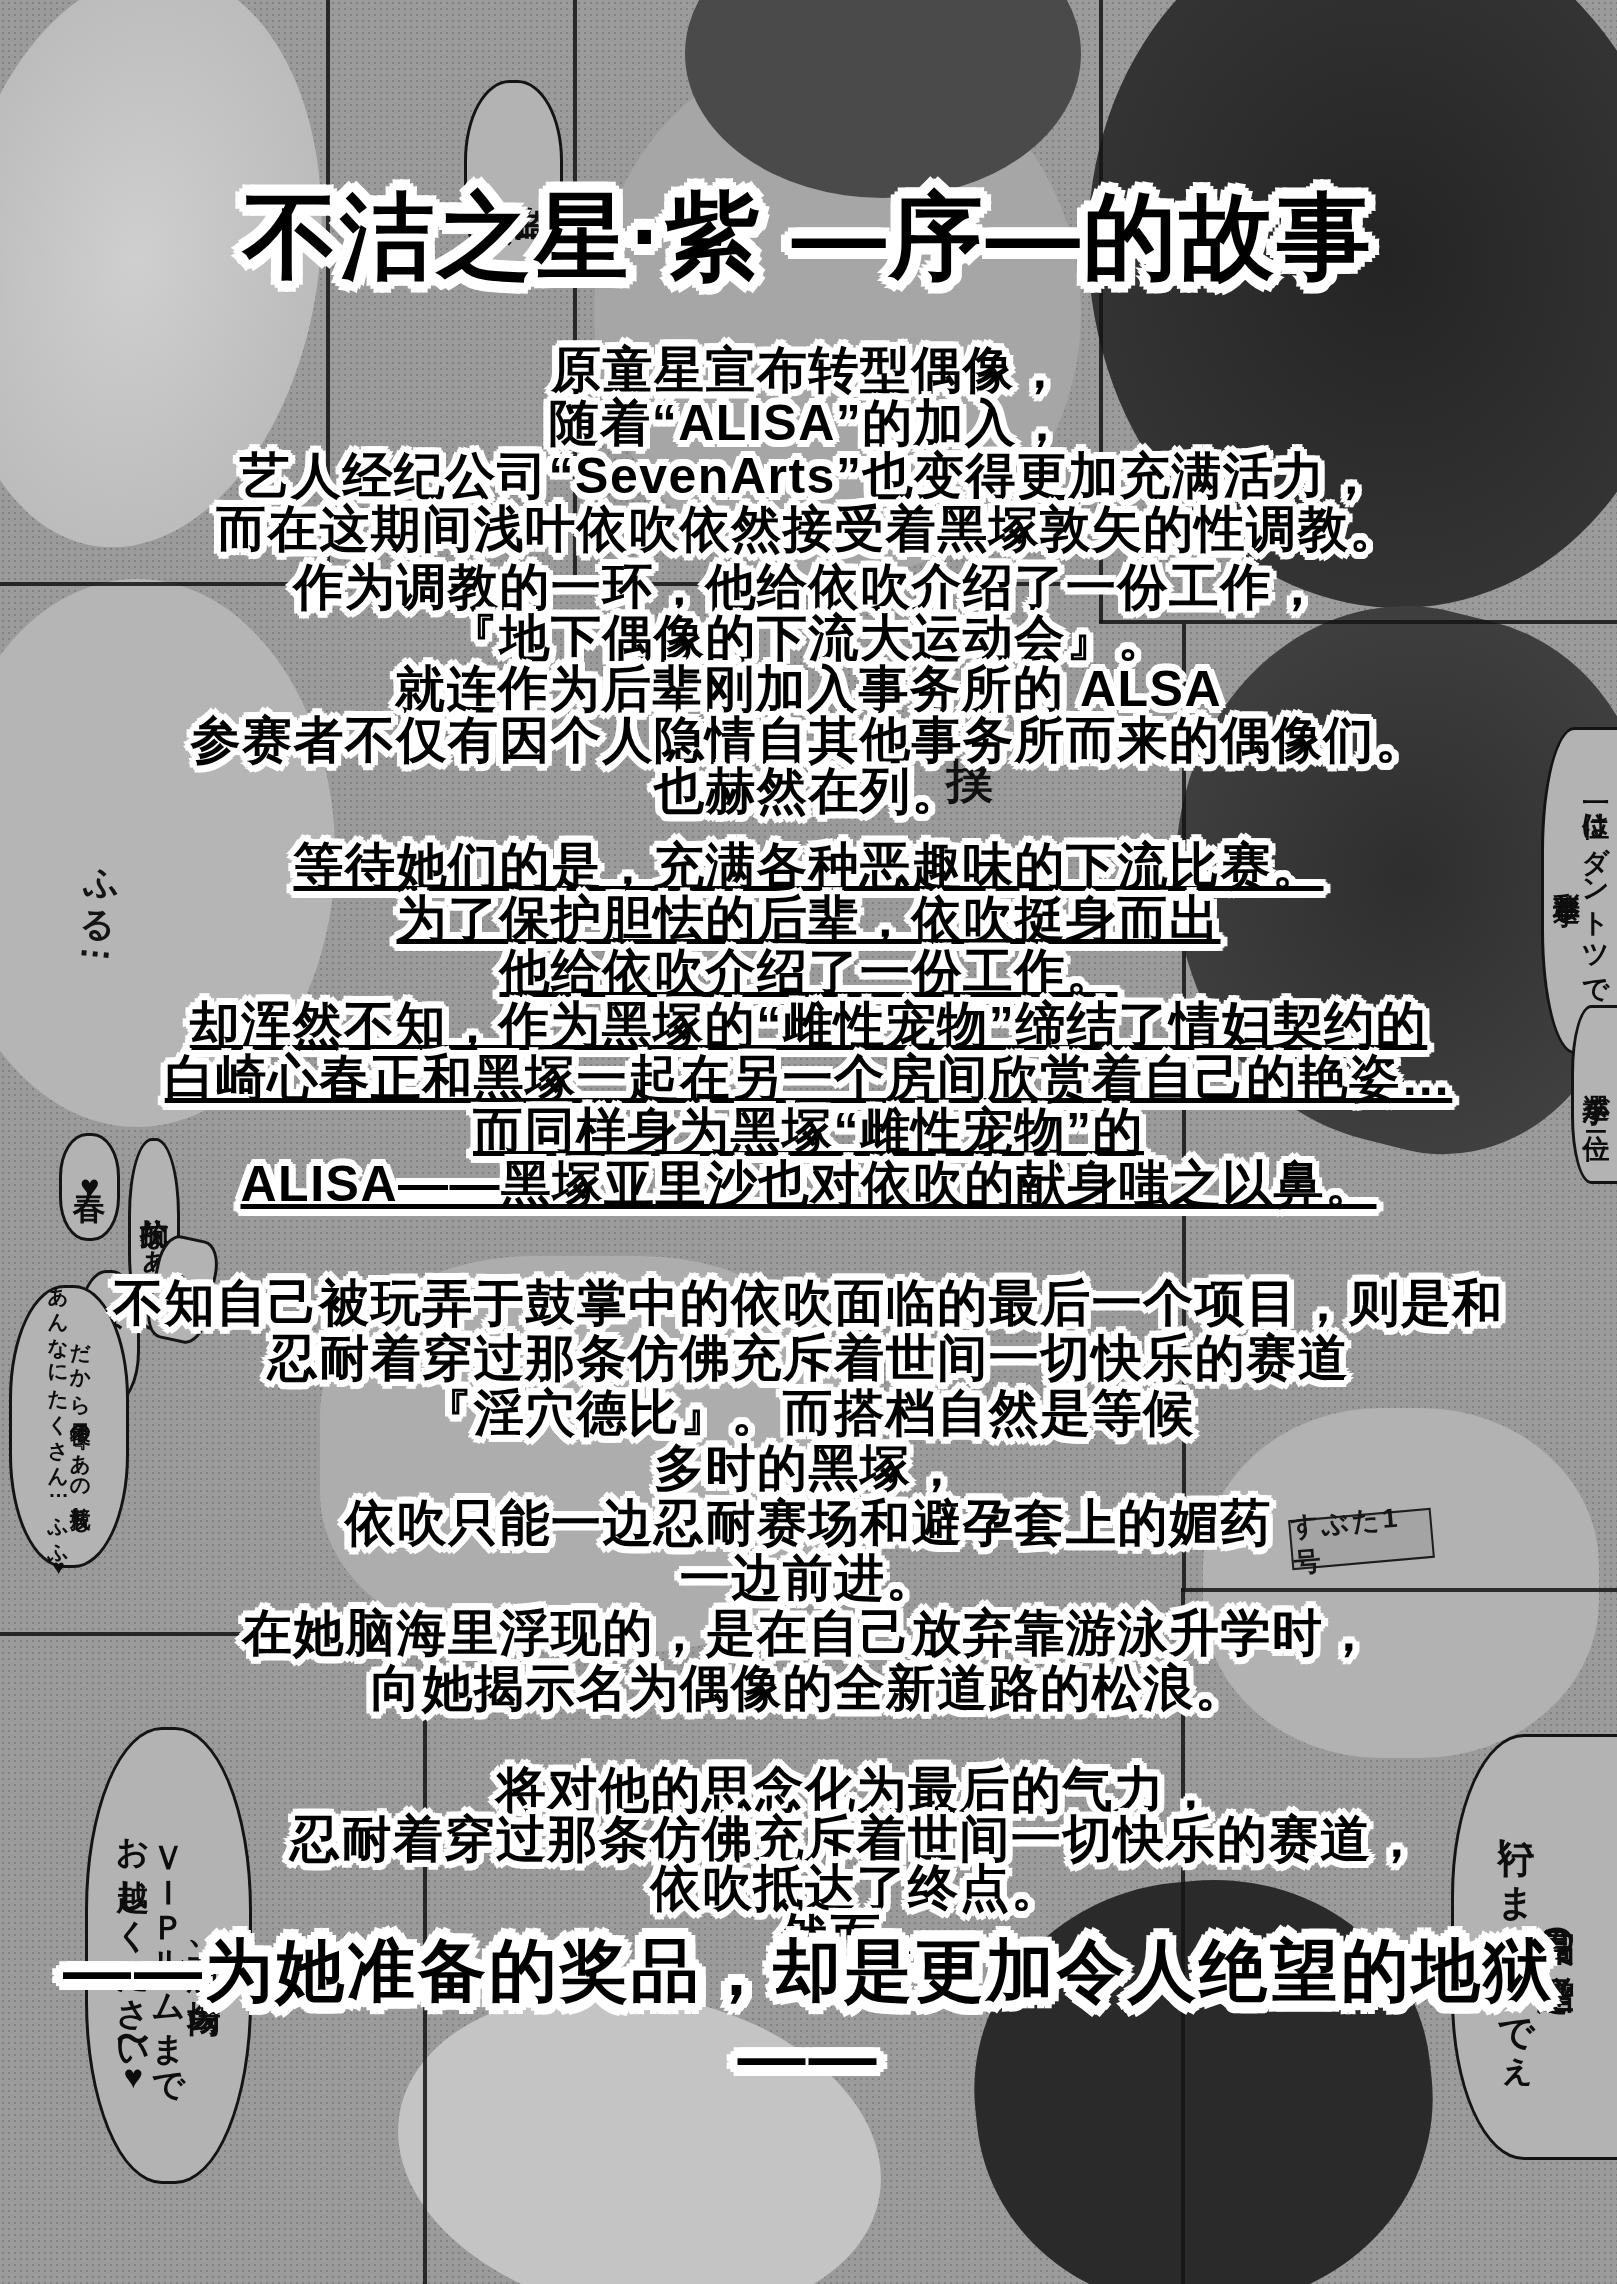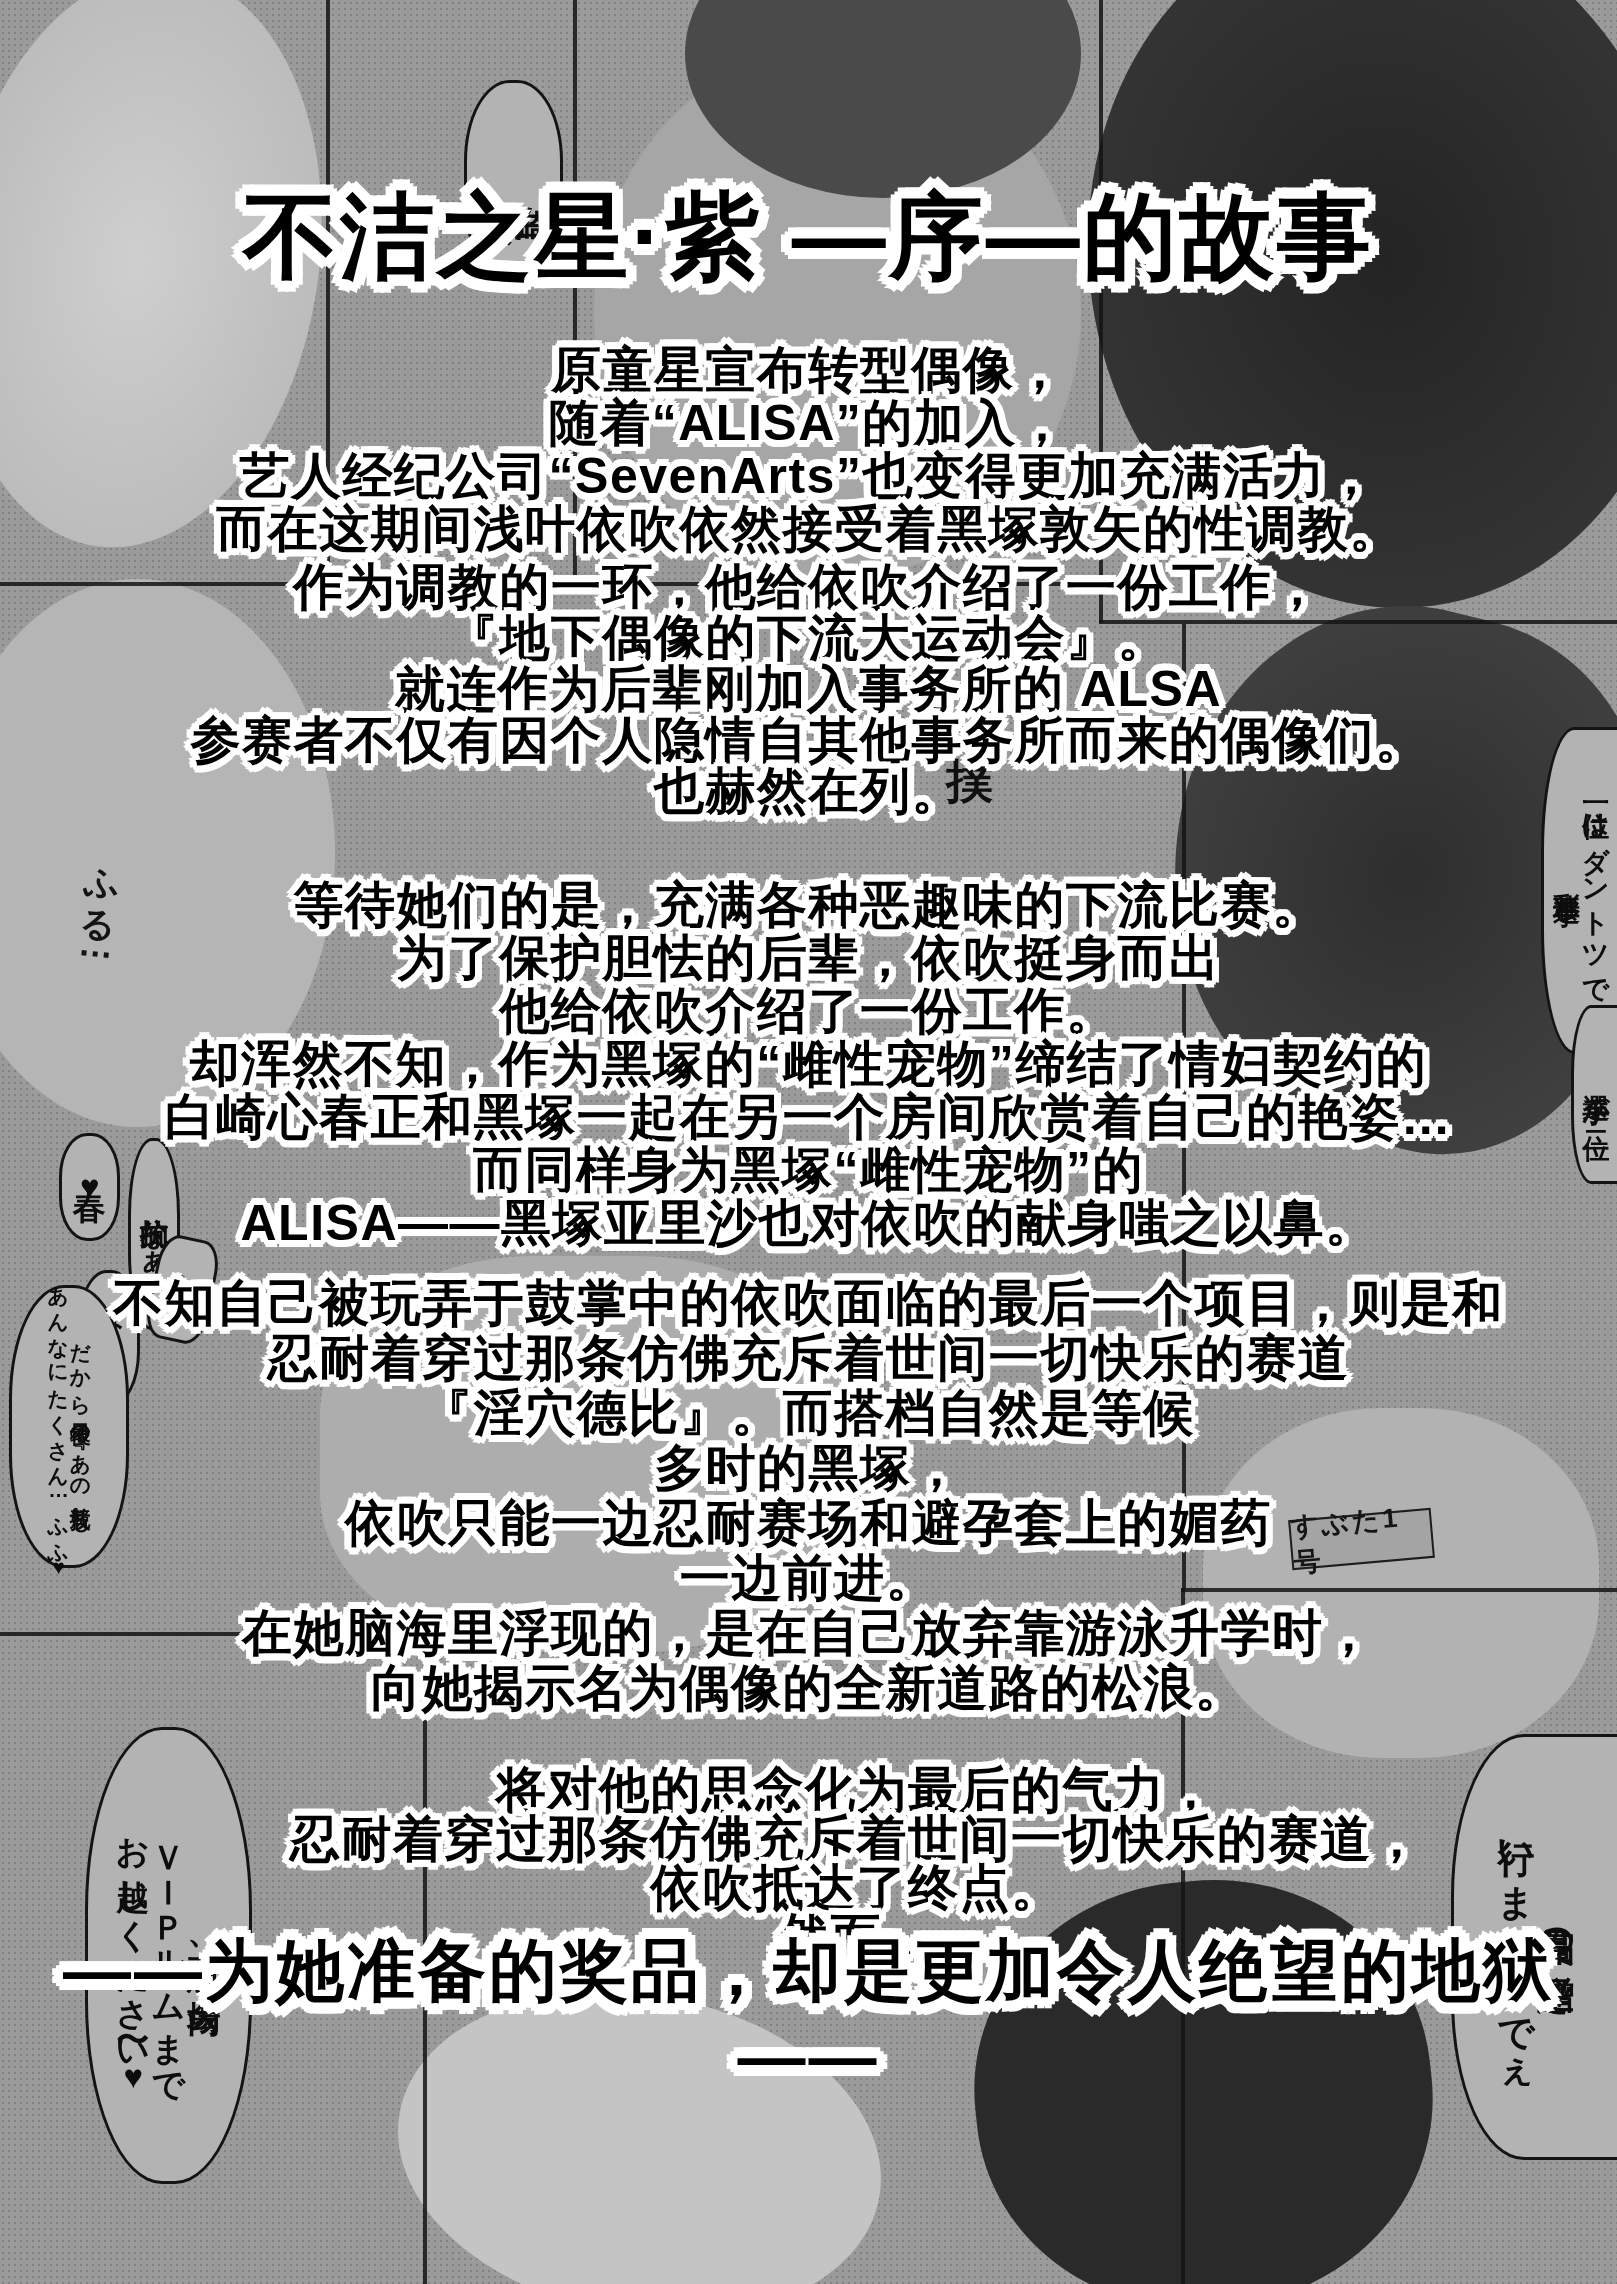--- a/index.html
+++ b/index.html
@@ -53,21 +53,21 @@
     text-shadow:
       0 -9px 0 var(--outline),0 9px 0 var(--outline),-9px 0 0 var(--outline),9px 0 0 var(--outline),
       -6.9px -6.9px 0 var(--outline),6.9px -6.9px 0 var(--outline),-6.9px 6.9px 0 var(--outline),6.9px 6.9px 0 var(--outline),
       -10.7px -3.8px 0 var(--outline),10.7px -3.8px 0 var(--outline),-10.7px 3.8px 0 var(--outline),10.7px 3.8px 0 var(--outline),
       -3.8px -10.7px 0 var(--outline),3.8px -10.7px 0 var(--outline),-3.8px 10.7px 0 var(--outline),3.8px 10.7px 0 var(--outline);
   }
   .title{top:174px;font-size:94px;letter-spacing:3px;white-space:pre;}
   .block{font-size:50px;letter-spacing:1.5px;line-height:53px;}
   .b1{top:344px;line-height:53px;}
   .b2{top:562px;line-height:51px;}
-  .b3{top:879px;line-height:53px;}
+  .b3{top:840px;line-height:53px;text-decoration:underline;}
   .b4{top:1276px;line-height:55px;}
   .b5{top:1766px;line-height:49px;padding-left:48px;}
   .final{top:1926px;font-size:68px;letter-spacing:3px;}
   .sline{display:block;}
   .tag{
     position:absolute;z-index:3;background:#a4a4a4;border:2.3px solid #1d1d1d;
     color:#151515;font-weight:700;font-size:27px;letter-spacing:3px;
     display:flex;align-items:center;justify-content:center;
     transform:rotate(-5deg);
   }

